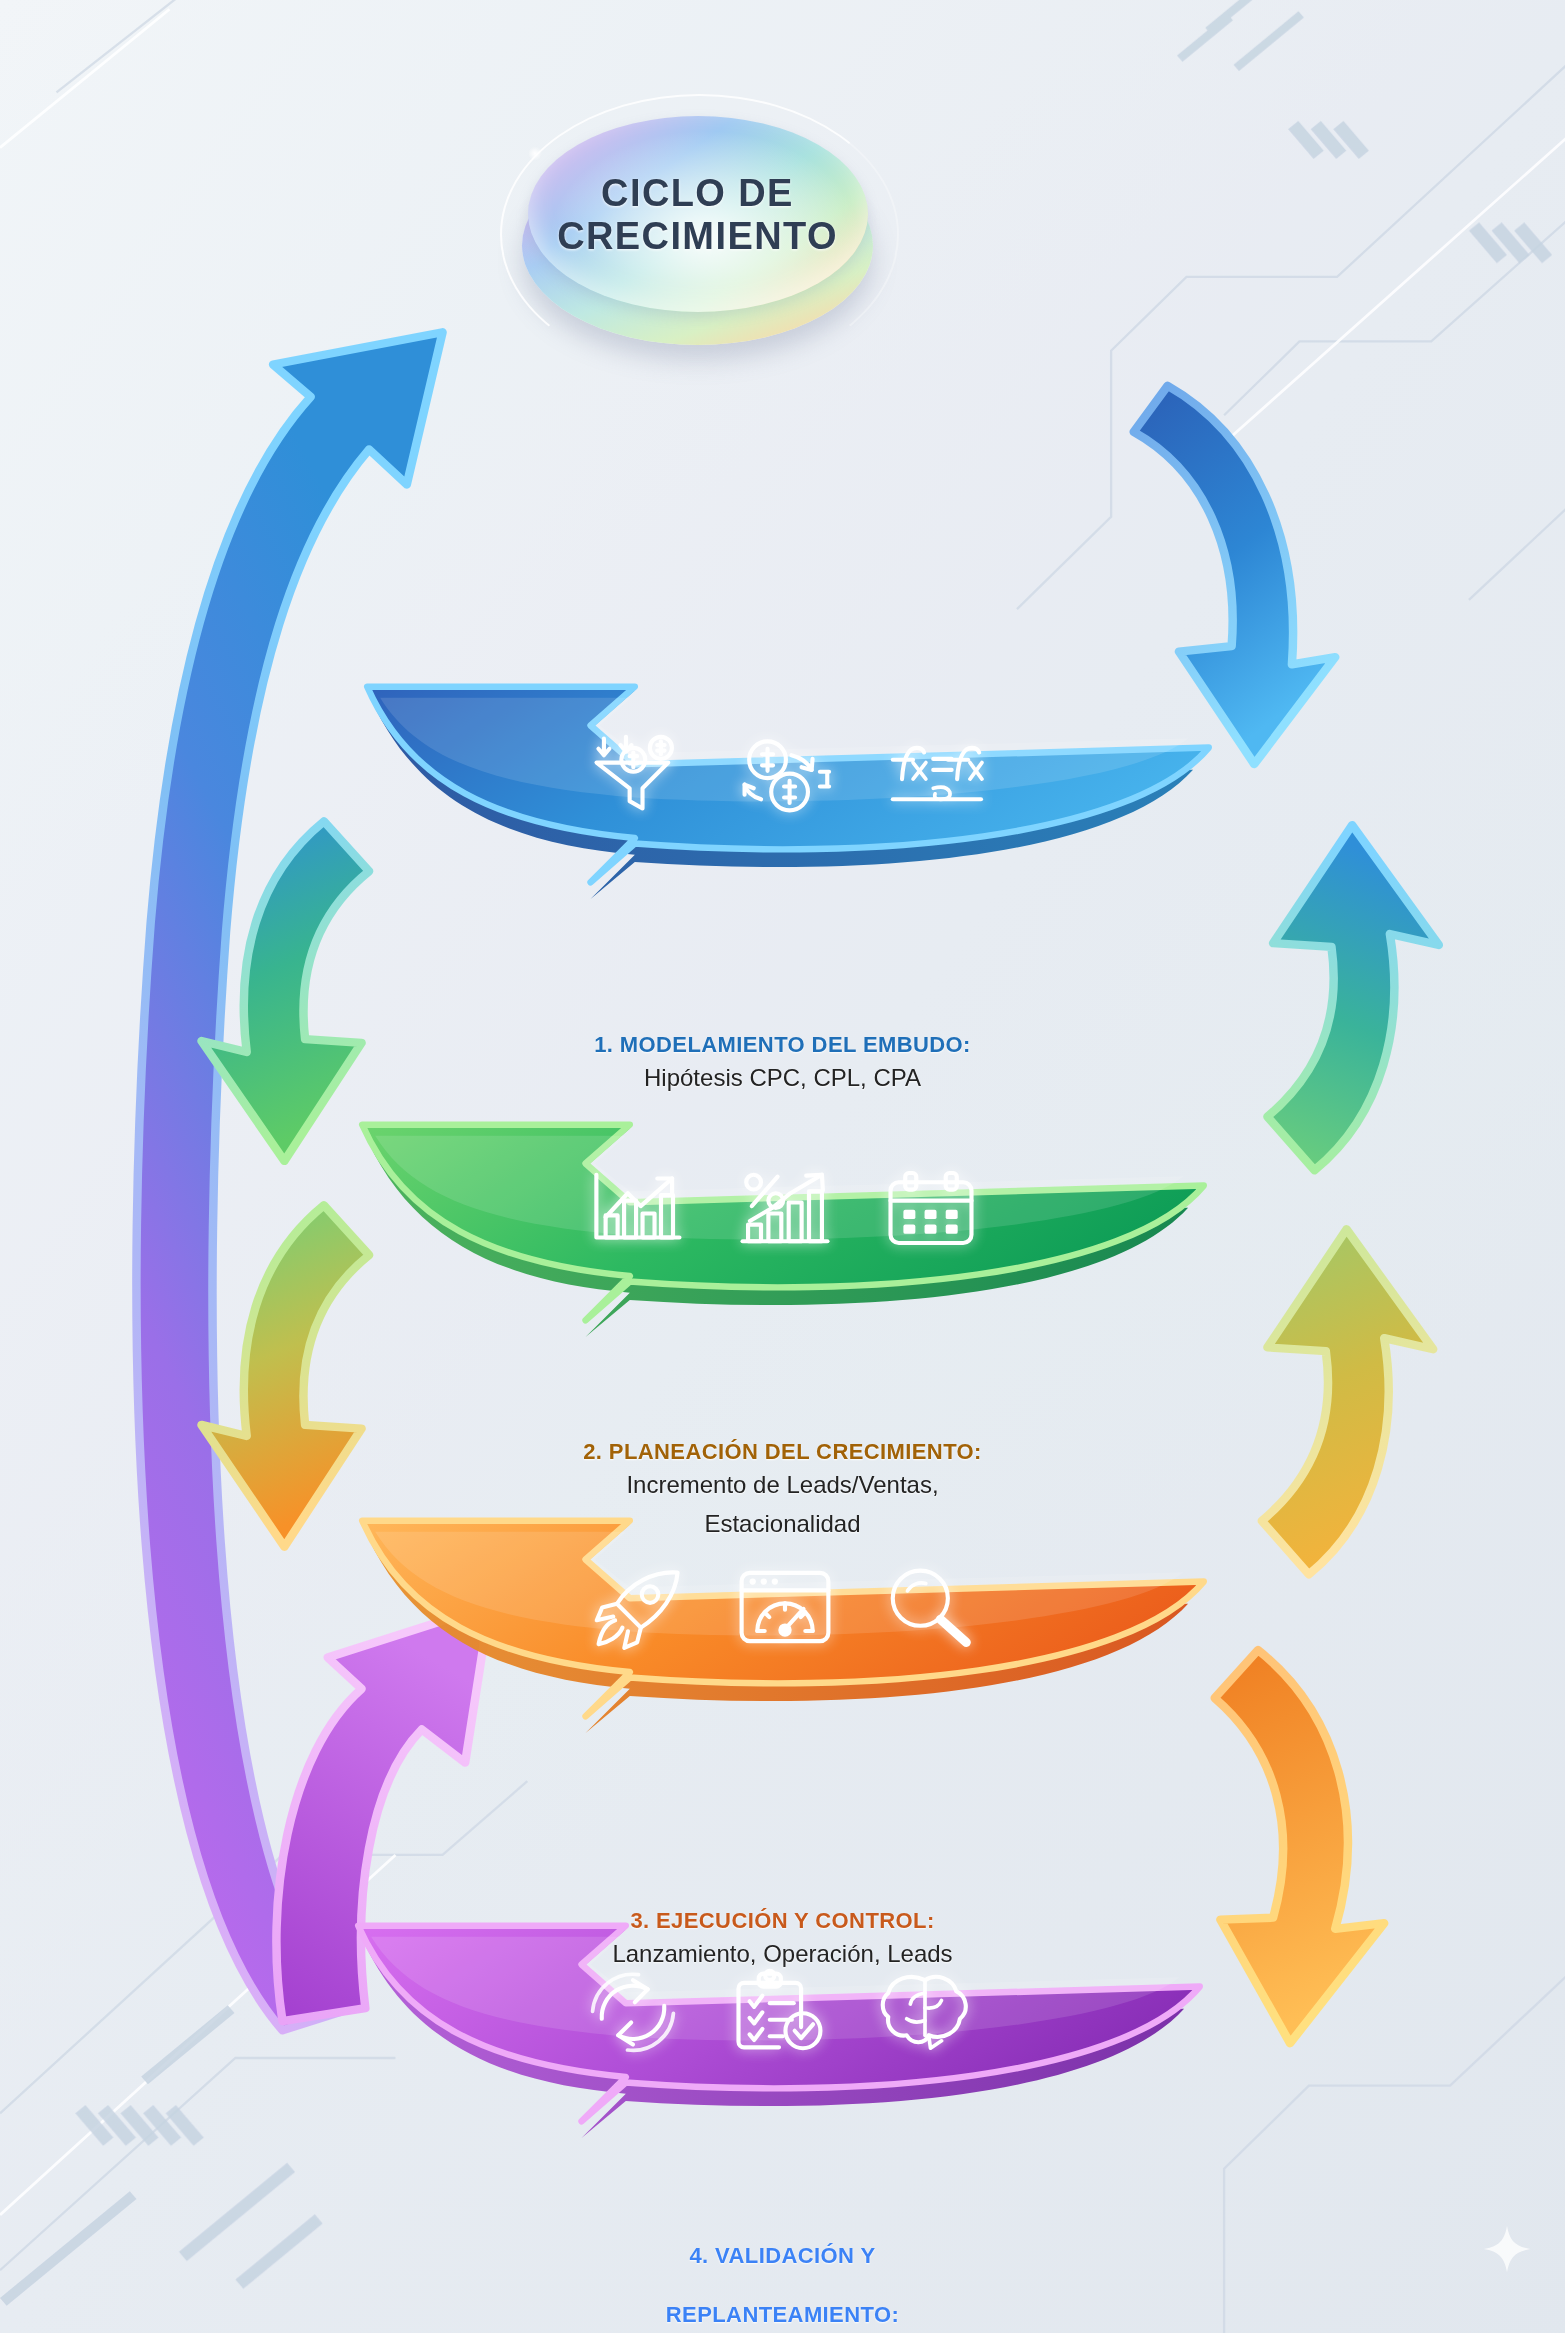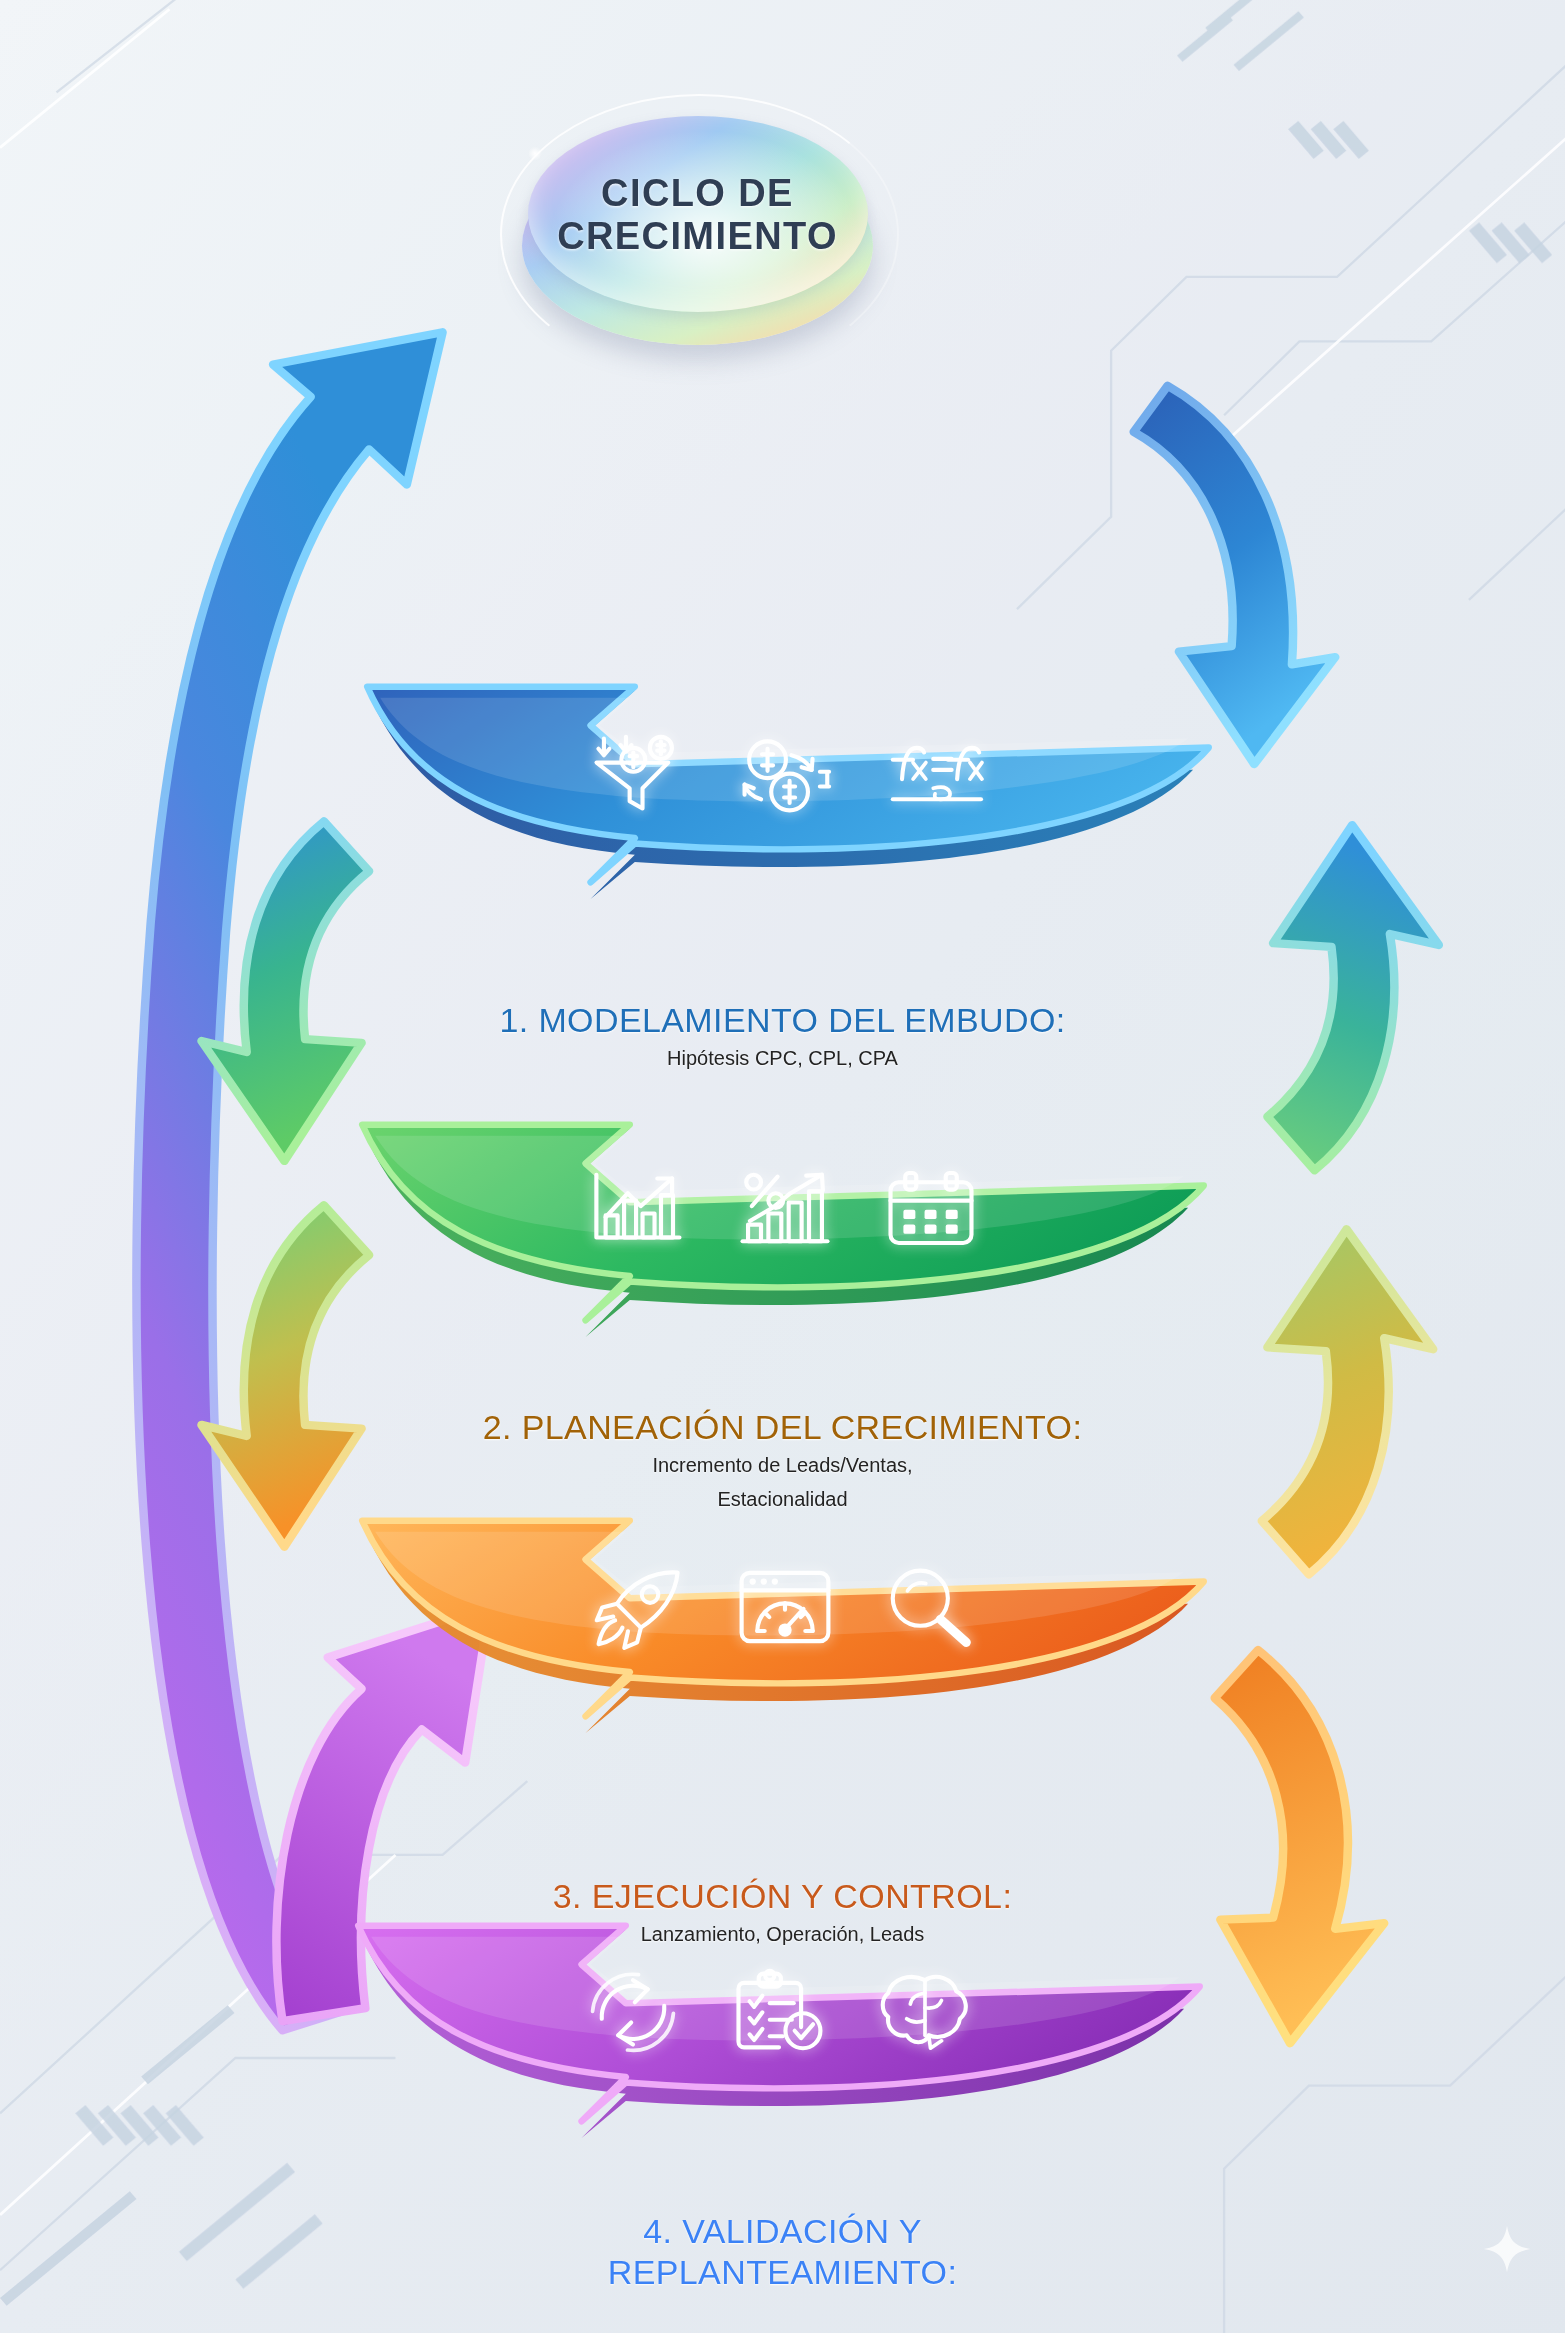--- a/index.html
+++ b/index.html
@@ -45,23 +45,23 @@
 
   
   .band{position:absolute;}
   .band svg{display:block;overflow:visible;}
   .icons{position:absolute;display:flex;gap:52px;align-items:center;justify-content:center;
          width:100%;pointer-events:none;}
   .icons svg{filter:drop-shadow(0 0 6.5px rgba(255,255,255,.75));}
 
   
   .caption{position:absolute;width:1565px;text-align:center;left:0;}
-  .cap-title{font-size:34px;font-weight:normal;letter-spacing:0.4px;line-height:1.22;
-             text-shadow:0 0.9px 1.8px rgba(255,255,255,.95);}
-  .cap-sub{font-size:20px;color:#232323;line-height:1.28;margin-top:4.6px;
+  .cap-title{font-size:22px;font-weight:bold;letter-spacing:0.4px;line-height:1.22;
+             text-shadow:0 0.9px 1.8px rgba(255,255,255,.95);margin-top:32px;}
+  .cap-sub{font-size:24px;color:#232323;line-height:1.28;margin-top:4.6px;
            text-shadow:0 0.9px 1.8px rgba(255,255,255,.9);}
   .c1 .cap-title{color:#1f6fb8;}
   .c2 .cap-title{color:#a16207;}
   .c3 .cap-title{color:#c85a1c;}
   .c4 .cap-title{color:#3b82f6;}
 
   #sparkle{position:absolute;right:65px;bottom:59px;width:50px;height:50px;opacity:.85;}
 </style>
 </head>
 <body>

